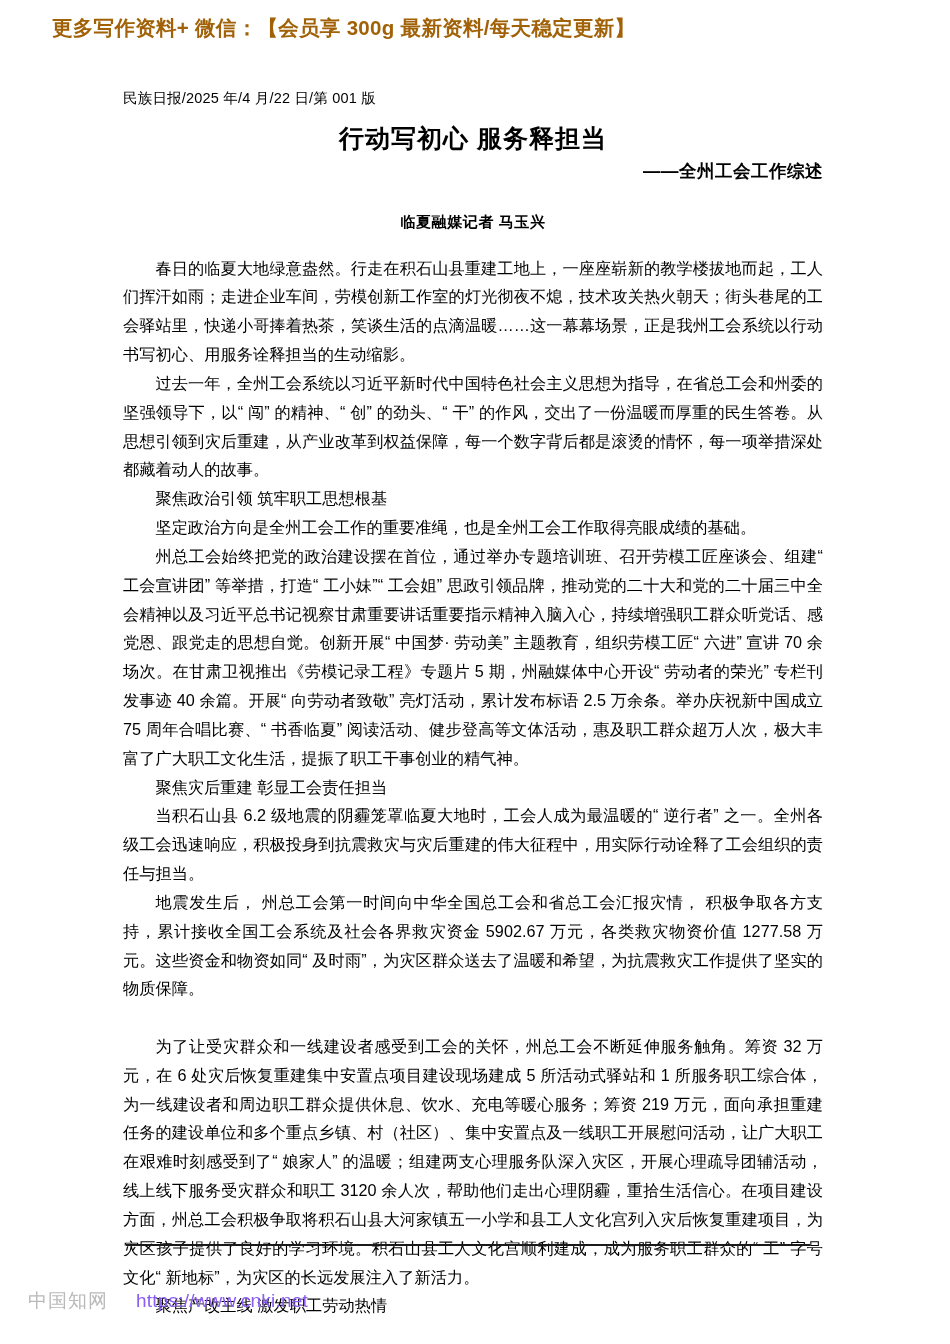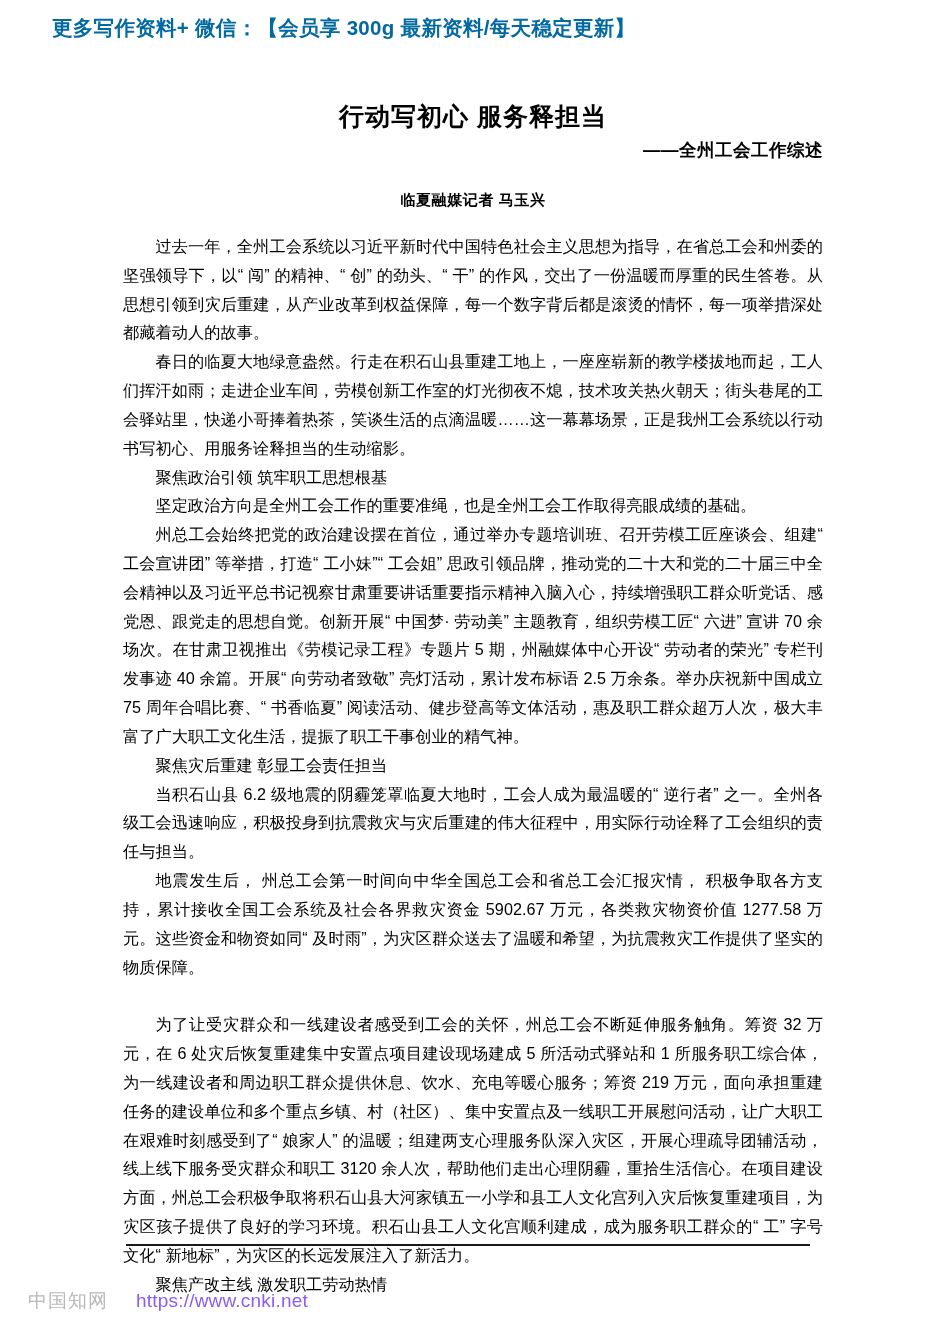--- a/index.html
+++ b/index.html
@@ -20,21 +20,21 @@
   .promo-banner {
     position: absolute;
     left: 0;
     top: 14px;
     width: 950px;
     text-align: left;
     padding-left: 52px;
     box-sizing: border-box;
   }
   .promo-text {
-    color: #0369a1;
+    color: #a16207;
     font-size: 20.5px;
     font-weight: bold;
     letter-spacing: 0.3px;
     white-space: nowrap;
   }
 
   
   .sheet {
     position: absolute;
     left: 123px;
@@ -119,28 +119,29 @@
 </style>
 </head>
 <body>
 
 <div class="promo-banner">
   <span class="promo-text">更多写作资料+ 微信：【会员享 300g 最新资料/每天稳定更新】</span>
 </div>
 
 <div class="sheet">
 
+  <div class="masthead">民族日报/2025 年/4 月/22 日/第 001 版</div>
 
   <div class="headline">行动写初心  服务释担当</div>
   <div class="subheadline">——全州工会工作综述</div>
   <div class="byline">临夏融媒记者  马玉兴</div>
 
   <div class="body-text">
+    <p>春日的临夏大地绿意盎然。行走在积石山县重建工地上，一座座崭新的教学楼拔地而起，工人们挥汗如雨；走进企业车间，劳模创新工作室的灯光彻夜不熄，技术攻关热火朝天；街头巷尾的工会驿站里，快递小哥捧着热茶，笑谈生活的点滴温暖……这一幕幕场景，正是我州工会系统以行动书写初心、用服务诠释担当的生动缩影。</p>
     <p>过去一年，全州工会系统以习近平新时代中国特色社会主义思想为指导，在省总工会和州委的坚强领导下，以“ 闯” 的精神、“ 创” 的劲头、“ 干” 的作风，交出了一份温暖而厚重的民生答卷。从思想引领到灾后重建，从产业改革到权益保障，每一个数字背后都是滚烫的情怀，每一项举措深处都藏着动人的故事。</p>
-    <p>春日的临夏大地绿意盎然。行走在积石山县重建工地上，一座座崭新的教学楼拔地而起，工人们挥汗如雨；走进企业车间，劳模创新工作室的灯光彻夜不熄，技术攻关热火朝天；街头巷尾的工会驿站里，快递小哥捧着热茶，笑谈生活的点滴温暖……这一幕幕场景，正是我州工会系统以行动书写初心、用服务诠释担当的生动缩影。</p>
     <p>聚焦政治引领 筑牢职工思想根基</p>
     <p>坚定政治方向是全州工会工作的重要准绳，也是全州工会工作取得亮眼成绩的基础。</p>
     <p>州总工会始终把党的政治建设摆在首位，通过举办专题培训班、召开劳模工匠座谈会、组建“ 工会宣讲团” 等举措，打造“ 工小妹”“ 工会姐” 思政引领品牌，推动党的二十大和党的二十届三中全会精神以及习近平总书记视察甘肃重要讲话重要指示精神入脑入心，持续增强职工群众听党话、感党恩、跟党走的思想自觉。创新开展“ 中国梦· 劳动美” 主题教育，组织劳模工匠“ 六进” 宣讲 70 余场次。在甘肃卫视推出《劳模记录工程》专题片 5 期，州融媒体中心开设“ 劳动者的荣光” 专栏刊发事迹 40 余篇。开展“ 向劳动者致敬” 亮灯活动，累计发布标语 2.5 万余条。举办庆祝新中国成立 75 周年合唱比赛、“ 书香临夏” 阅读活动、健步登高等文体活动，惠及职工群众超万人次，极大丰富了广大职工文化生活，提振了职工干事创业的精气神。</p>
     <p>聚焦灾后重建 彰显工会责任担当</p>
     <p>当积石山县 6.2 级地震的阴霾笼罩临夏大地时，工会人成为最温暖的“ 逆行者” 之一。全州各级工会迅速响应，积极投身到抗震救灾与灾后重建的伟大征程中，用实际行动诠释了工会组织的责任与担当。</p>
     <p>地震发生后， 州总工会第一时间向中华全国总工会和省总工会汇报灾情， 积极争取各方支持，累计接收全国工会系统及社会各界救灾资金 5902.67 万元，各类救灾物资价值 1277.58 万元。这些资金和物资如同“ 及时雨”，为灾区群众送去了温暖和希望，为抗震救灾工作提供了坚实的物质保障。</p>
     <p class="spacer-before">为了让受灾群众和一线建设者感受到工会的关怀，州总工会不断延伸服务触角。筹资 32 万元，在 6 处灾后恢复重建集中安置点项目建设现场建成 5 所活动式驿站和 1 所服务职工综合体，为一线建设者和周边职工群众提供休息、饮水、充电等暖心服务；筹资 219 万元，面向承担重建任务的建设单位和多个重点乡镇、村（社区）、集中安置点及一线职工开展慰问活动，让广大职工在艰难时刻感受到了“ 娘家人” 的温暖；组建两支心理服务队深入灾区，开展心理疏导团辅活动，线上线下服务受灾群众和职工 3120 余人次，帮助他们走出心理阴霾，重拾生活信心。在项目建设方面，州总工会积极争取将积石山县大河家镇五一小学和县工人文化宫列入灾后恢复重建项目，为灾区孩子提供了良好的学习环境。积石山县工人文化宫顺利建成，成为服务职工群众的“ 工” 字号文化“ 新地标”，为灾区的长远发展注入了新活力。</p>
     <p>聚焦产改主线 激发职工劳动热情</p>
   </div>
 

